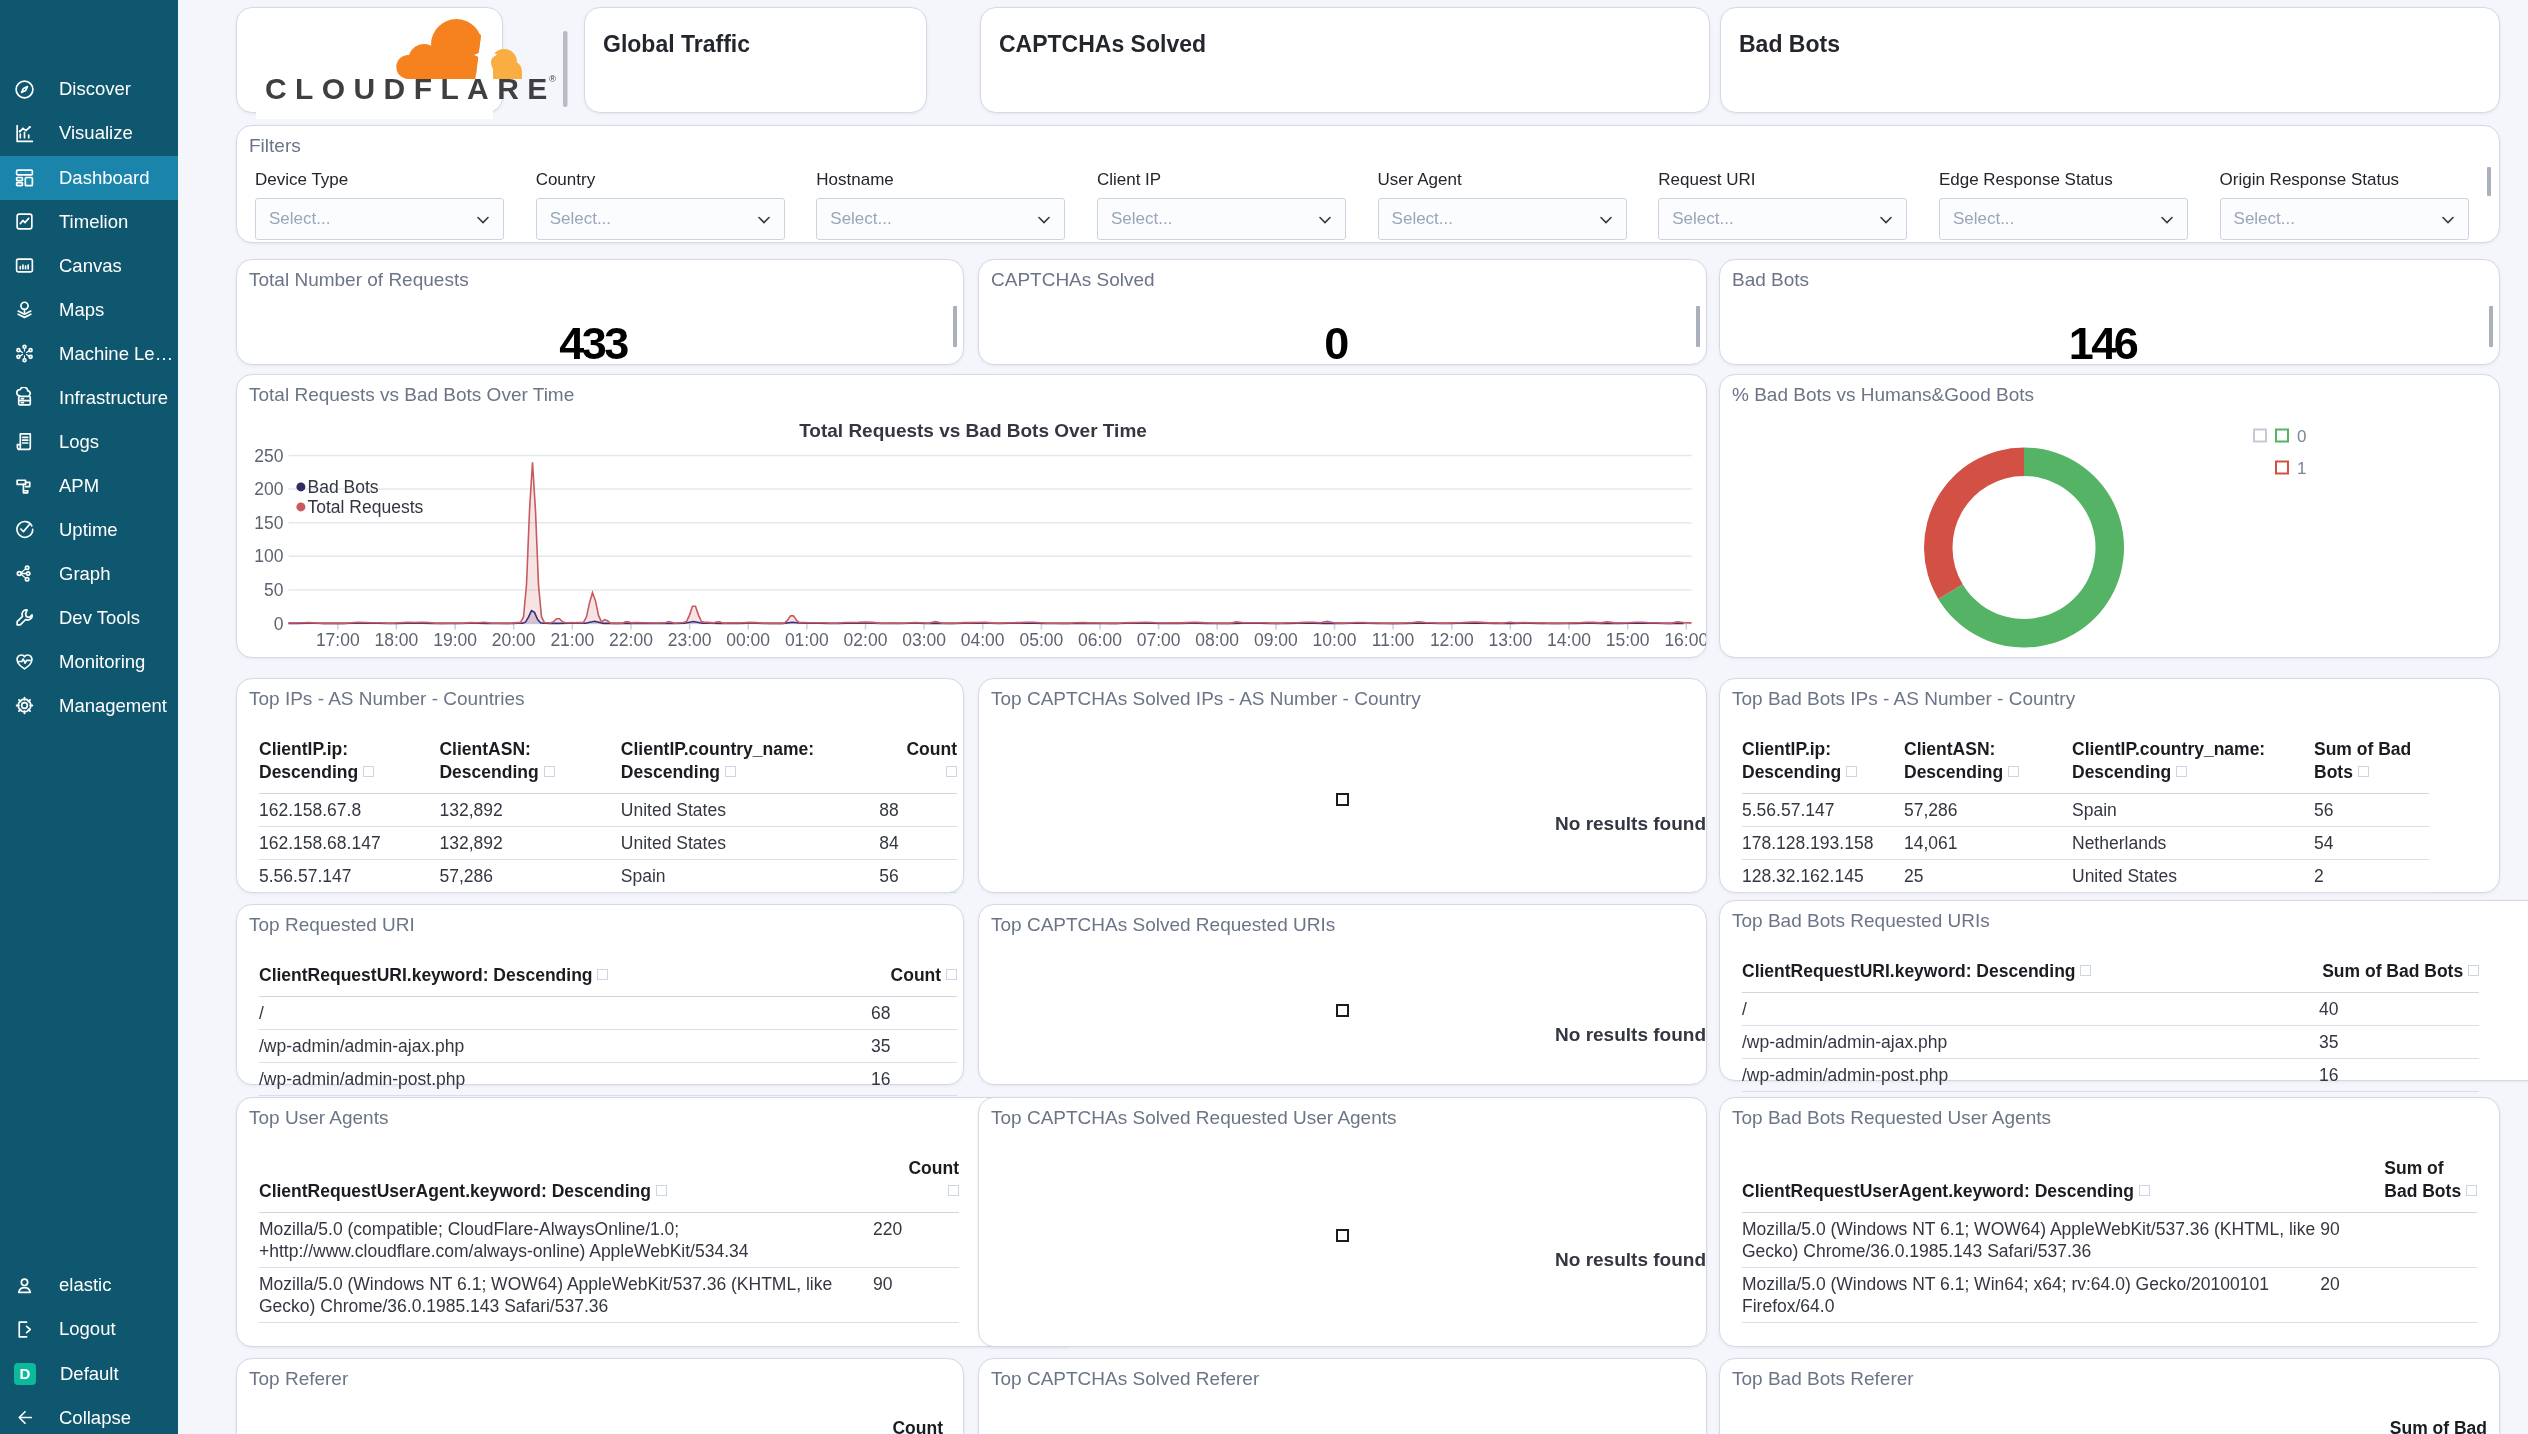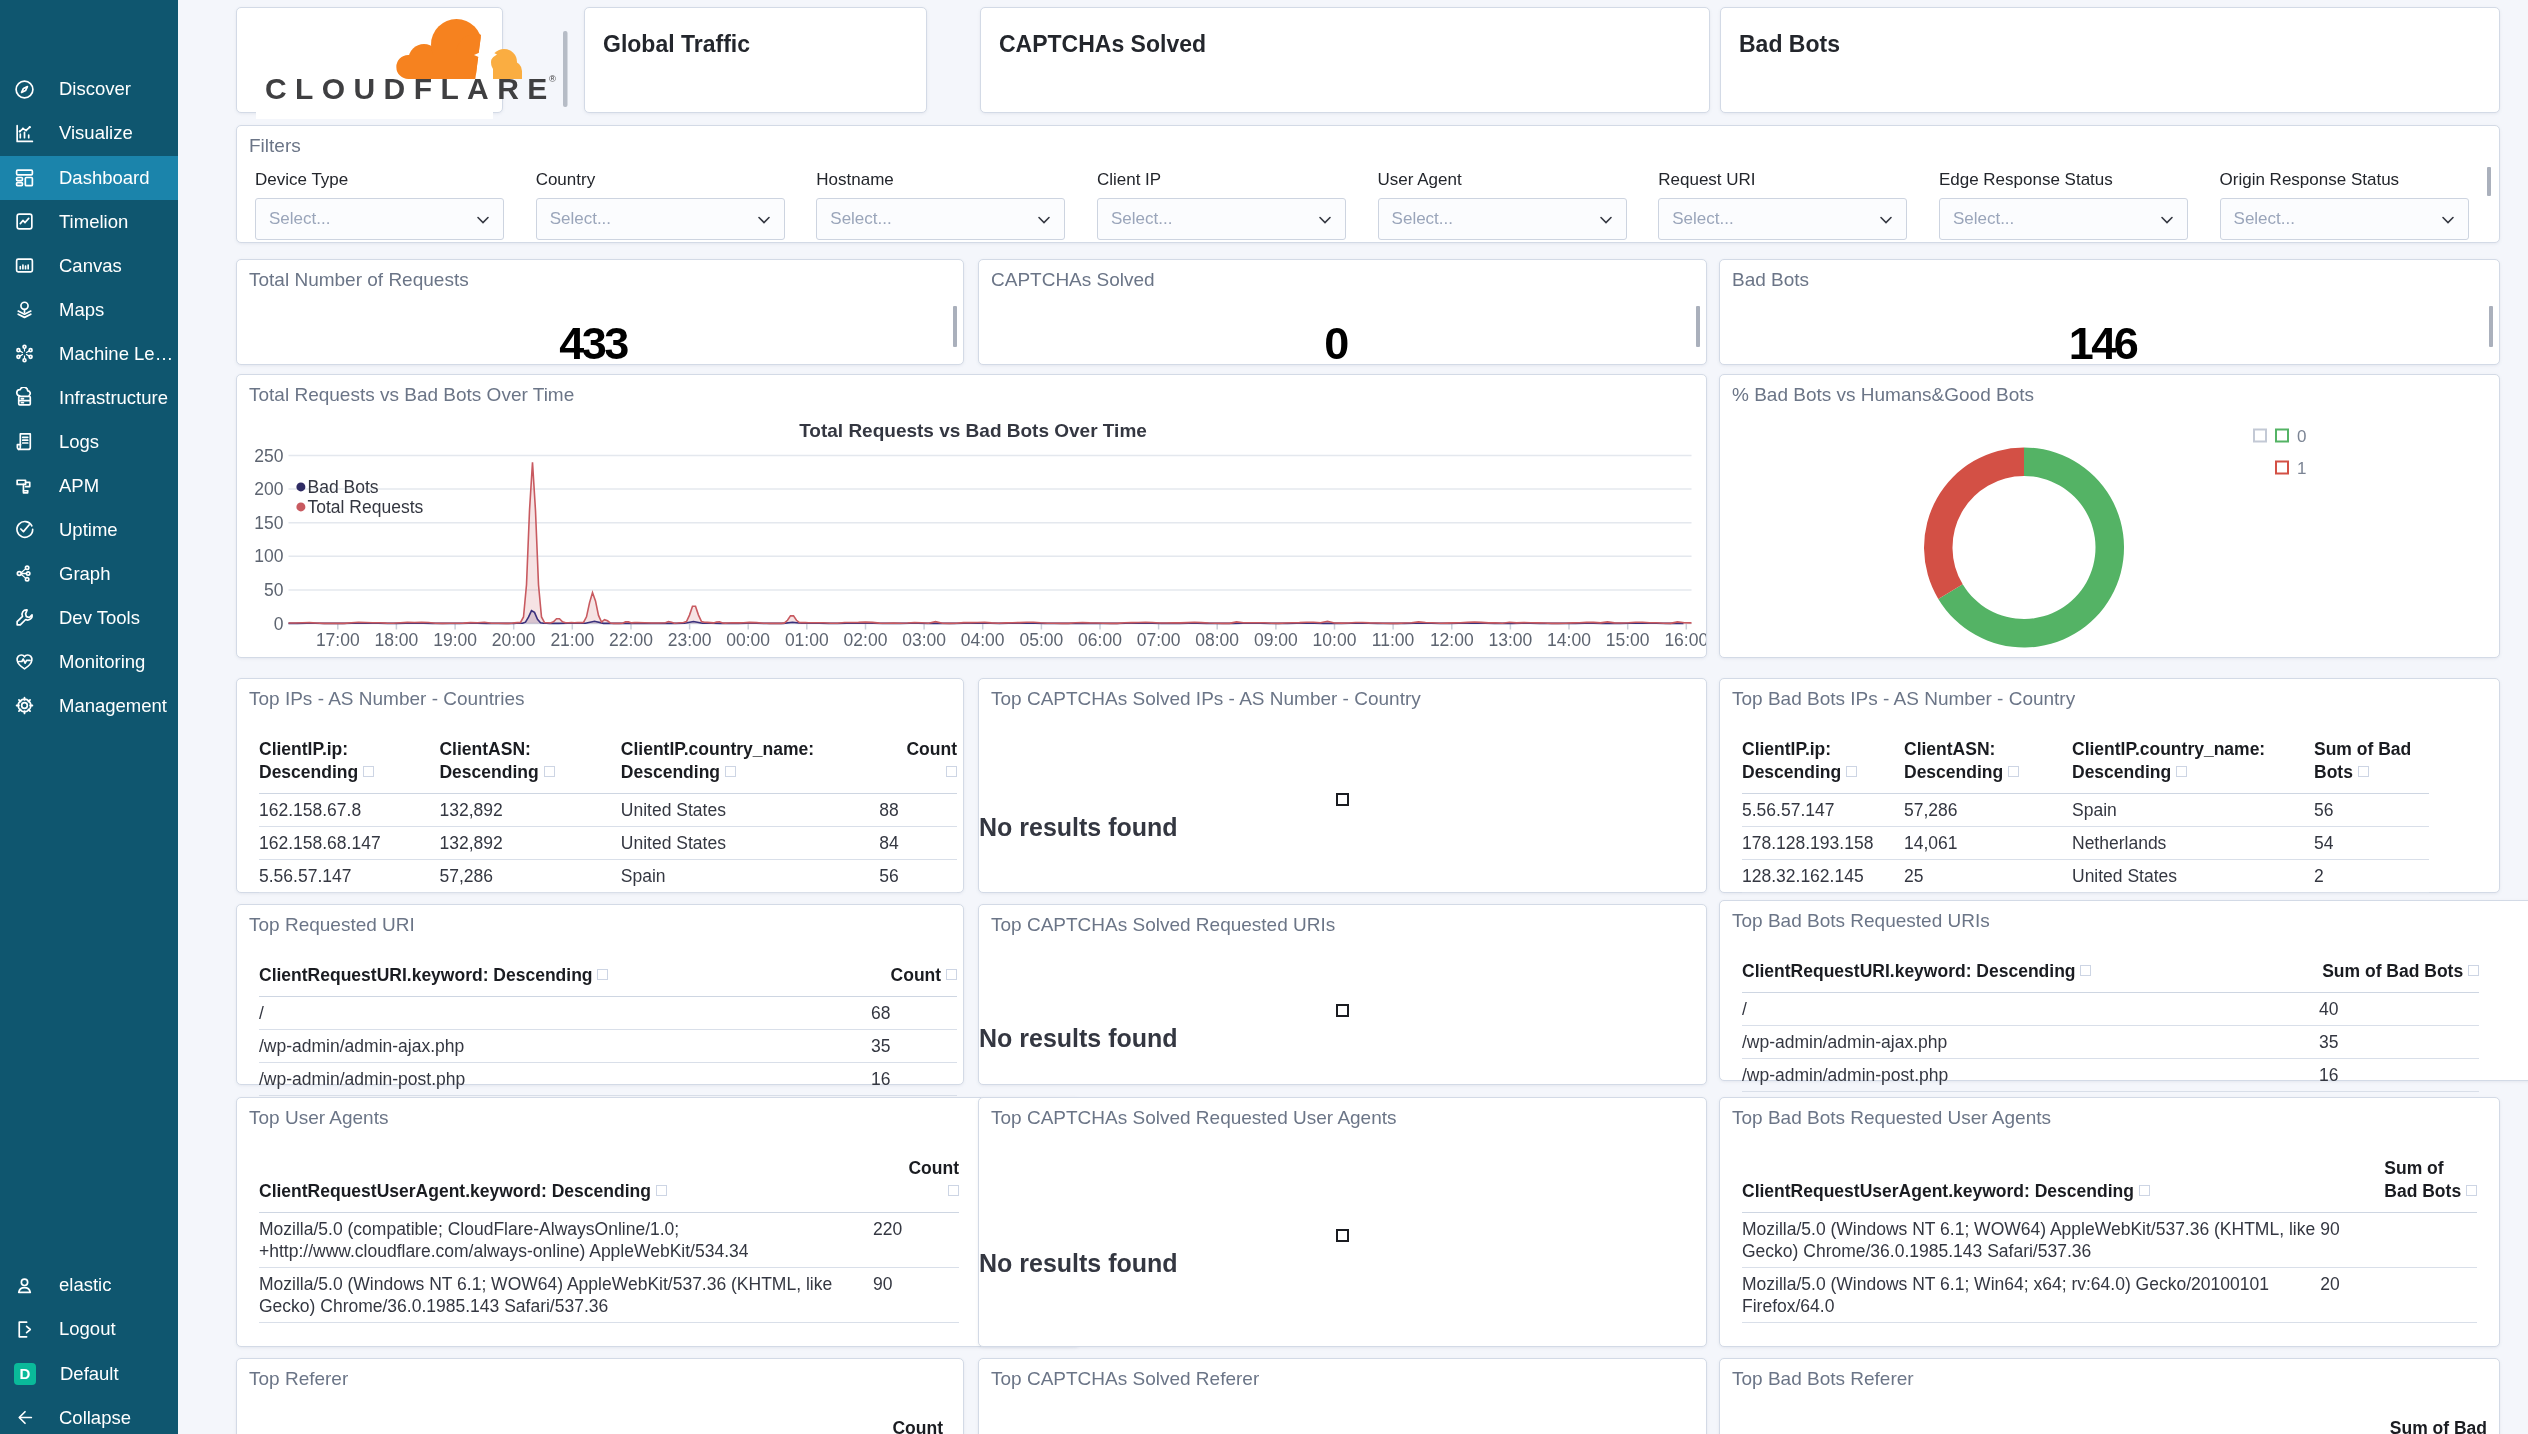--- a/index.html
+++ b/index.html
@@ -1,36 +1,36 @@
 <!DOCTYPE html>
 <html><head><meta charset="utf-8"><style>
 *{box-sizing:border-box;margin:0;padding:0}
 html,body{width:2528px;height:1434px;overflow:hidden;background:#f4f6fb;font-family:"Liberation Sans",sans-serif;-webkit-font-smoothing:antialiased}
 .sidebar{position:absolute;left:0;top:0;width:178px;height:1434px;background:#0f566f}
 .nav{position:absolute;left:0;width:100%;height:44px;display:flex;align-items:center;color:#fff;font-size:18.5px}
 .nav svg{width:21px;height:21px;margin-left:14px}
 .nav span{margin-left:24px;white-space:nowrap}
 .nav.active{background:#1b84ab}
 .dsq{width:22px;height:22px;margin-left:14px;border-radius:4px;background:#0aba9a;color:#fff;font-weight:700;font-size:15px;display:flex;align-items:center;justify-content:center}
-.panel{position:absolute;background:#fff;border:1.5px solid #d3dae6;border-radius:5px;box-shadow:0 1px 3px rgba(120,135,160,0.12)}
+.panel{position:absolute;background:#fff;border:1.5px solid #d3dae6;border-radius:16px;box-shadow:0 1px 3px rgba(120,135,160,0.12)}
 .ptitle{position:absolute;left:12px;top:9px;font-size:19px;color:#6b7587;white-space:nowrap;overflow:hidden;max-width:95%}
 .bigtitle{position:absolute;left:18px;top:25px;font-size:23px;line-height:1;font-weight:700;color:#23262c}
 .flabel{position:absolute;top:44px;font-size:17px;font-weight:400;color:#23262c;white-space:nowrap}
 .fsel{position:absolute;top:72px;width:249px;height:42px;background:#fbfcfe;border:1.5px solid #cdd4e0;border-radius:3px;display:flex;align-items:center}
 .fsel span{margin-left:13px;font-size:17px;color:#9aa5ba}
 .fsel .chev{position:absolute;right:12px;top:13px;width:16px;height:16px}
 .thumb{position:absolute;width:4.5px;background:#aab0bc;border-radius:1px}
 .mnum{position:absolute;left:0;right:14px;top:61px;text-align:center;font-size:45px;letter-spacing:-2.6px;line-height:1;font-weight:700;color:#000}
 .tbl{border-collapse:collapse;table-layout:fixed;font-size:17.5px;color:#343741;position:absolute;top:59px;left:0;right:0}
 .tbl th{font-weight:700;color:#1a1c21;text-align:left;vertical-align:bottom;padding:0 0 9px 0;border-bottom:1.5px solid #ced6e2;line-height:23px}
 .tbl th.num{text-align:right}
 .tbl td{padding:5px 0;border-bottom:1.5px solid #d9dfe9;line-height:22px;overflow:hidden}
 .tbl tr td:last-child{vertical-align:top}
 .sq{display:inline-block;width:11px;height:11px;border:1.5px solid #cdd5e4;vertical-align:1px}
-.nores{position:absolute;left:0;right:0;text-align:left;font-size:25px;font-weight:700;color:#343741}
+.nores{position:absolute;left:0;right:0;text-align:right;font-size:19px;font-weight:700;color:#343741}
 .nrsq{width:13px;height:13px;border:2.5px solid #1a1c21;margin:0 auto 7px auto}
 .ax{font-size:17.5px;fill:#5d6470}
 </style></head><body>
 <div class="sidebar">
 <div class="nav" style="top:67.4px">
       <svg viewBox="0 0 20 20">
         <circle cx="10" cy="10" r="8" stroke="#fff" stroke-width="1.6" fill="none" stroke-linecap="round" stroke-linejoin="round"></circle>
         <path d="M12.8 7.2 L11 11 L7.2 12.8 L9 9 Z" stroke="#fff" stroke-width="1.6" fill="none" stroke-linecap="round" stroke-linejoin="round"></path>
       </svg>
       <span>Discover</span>

